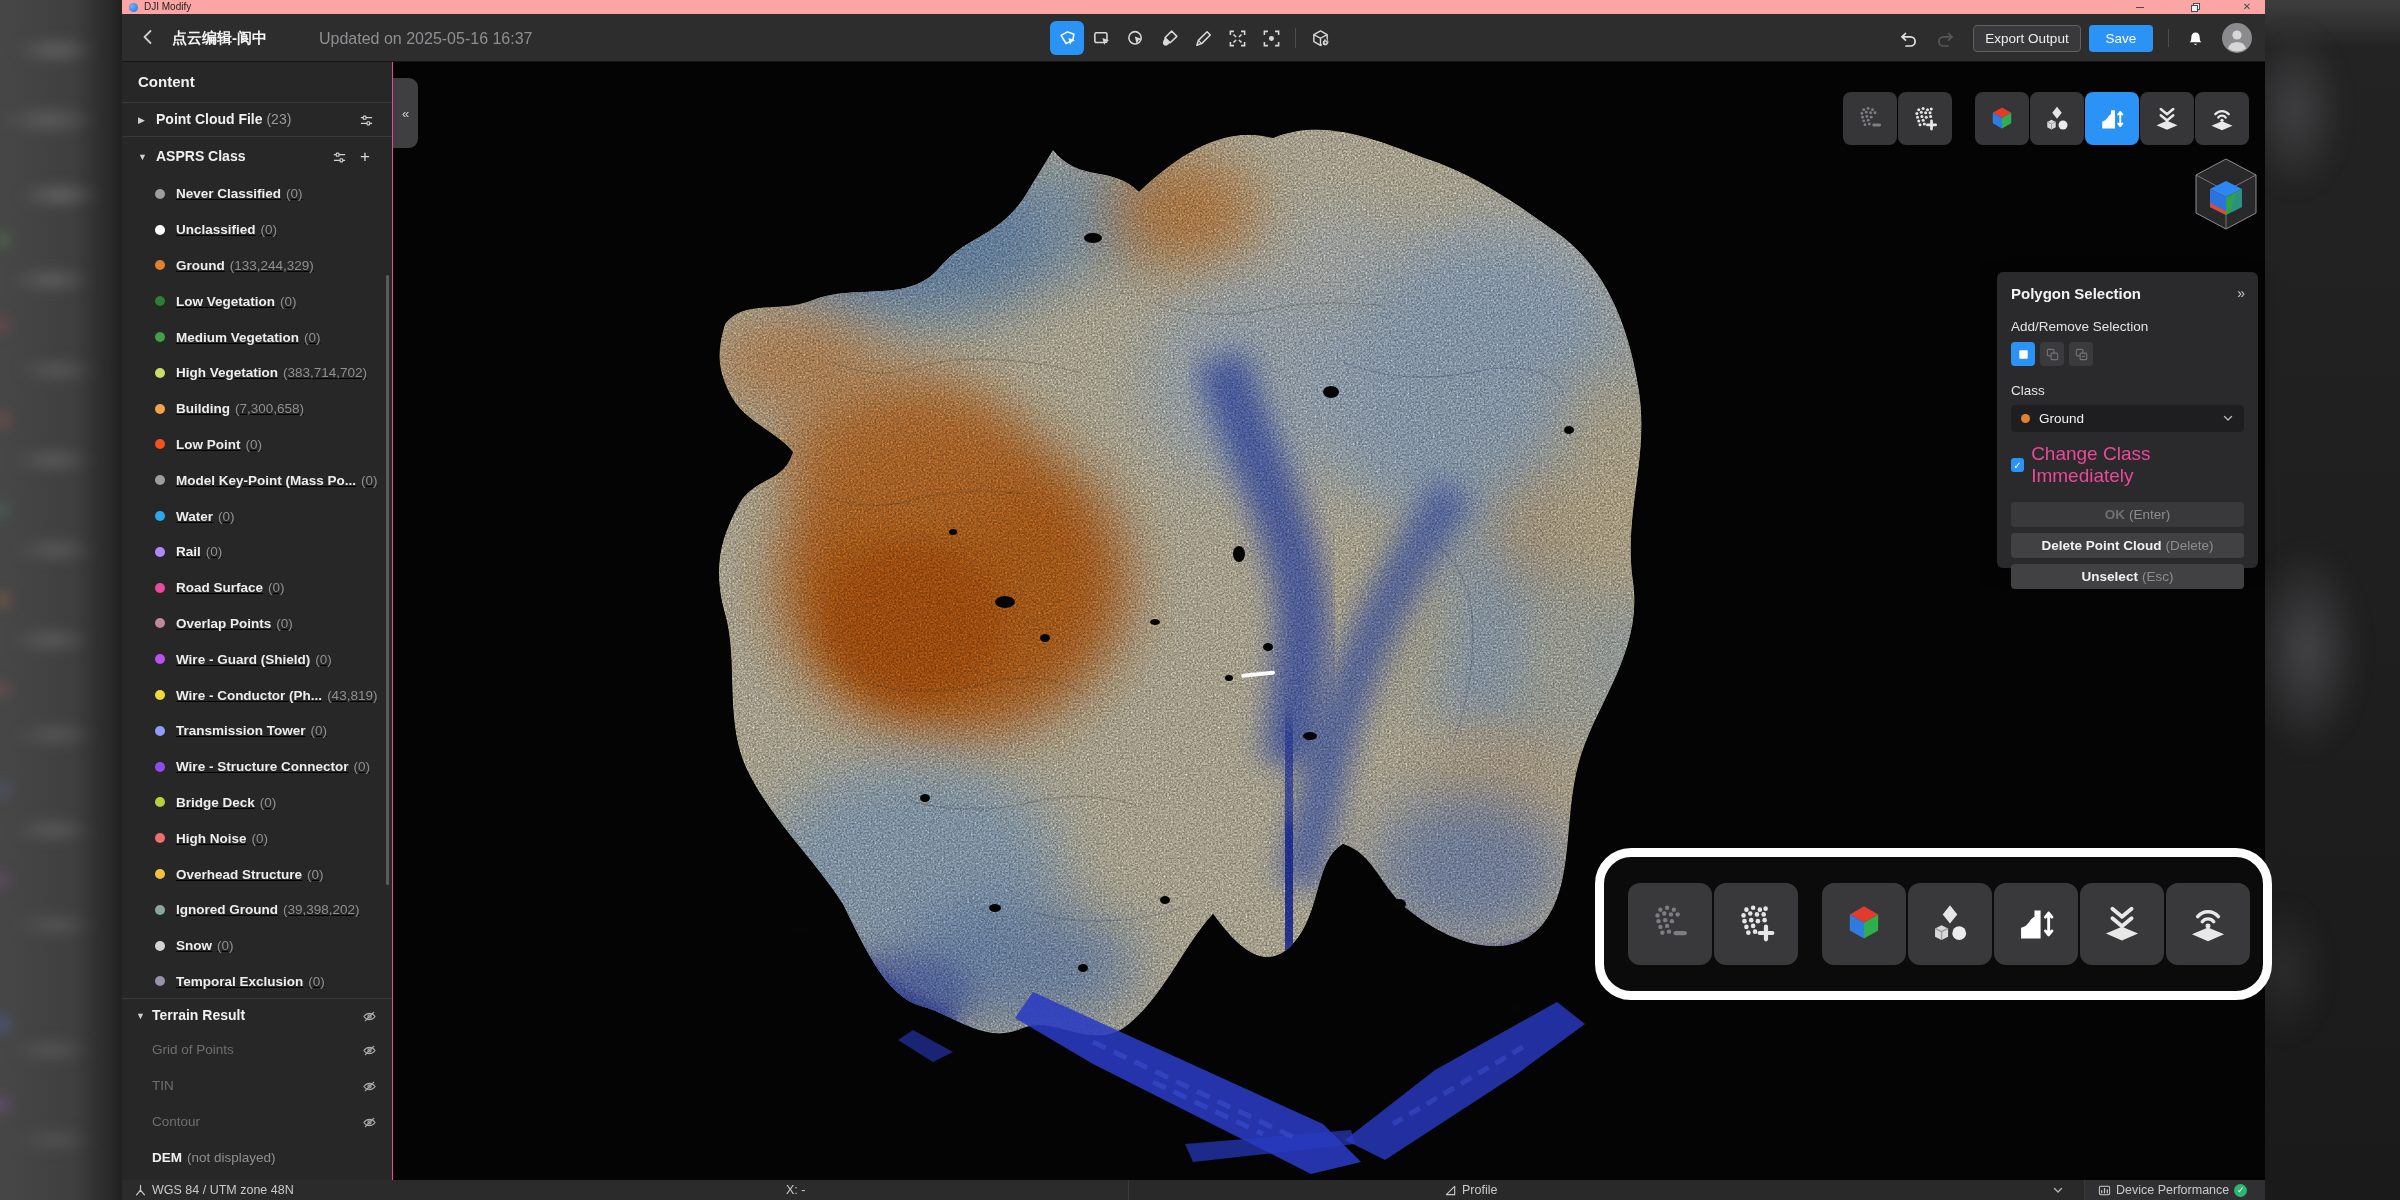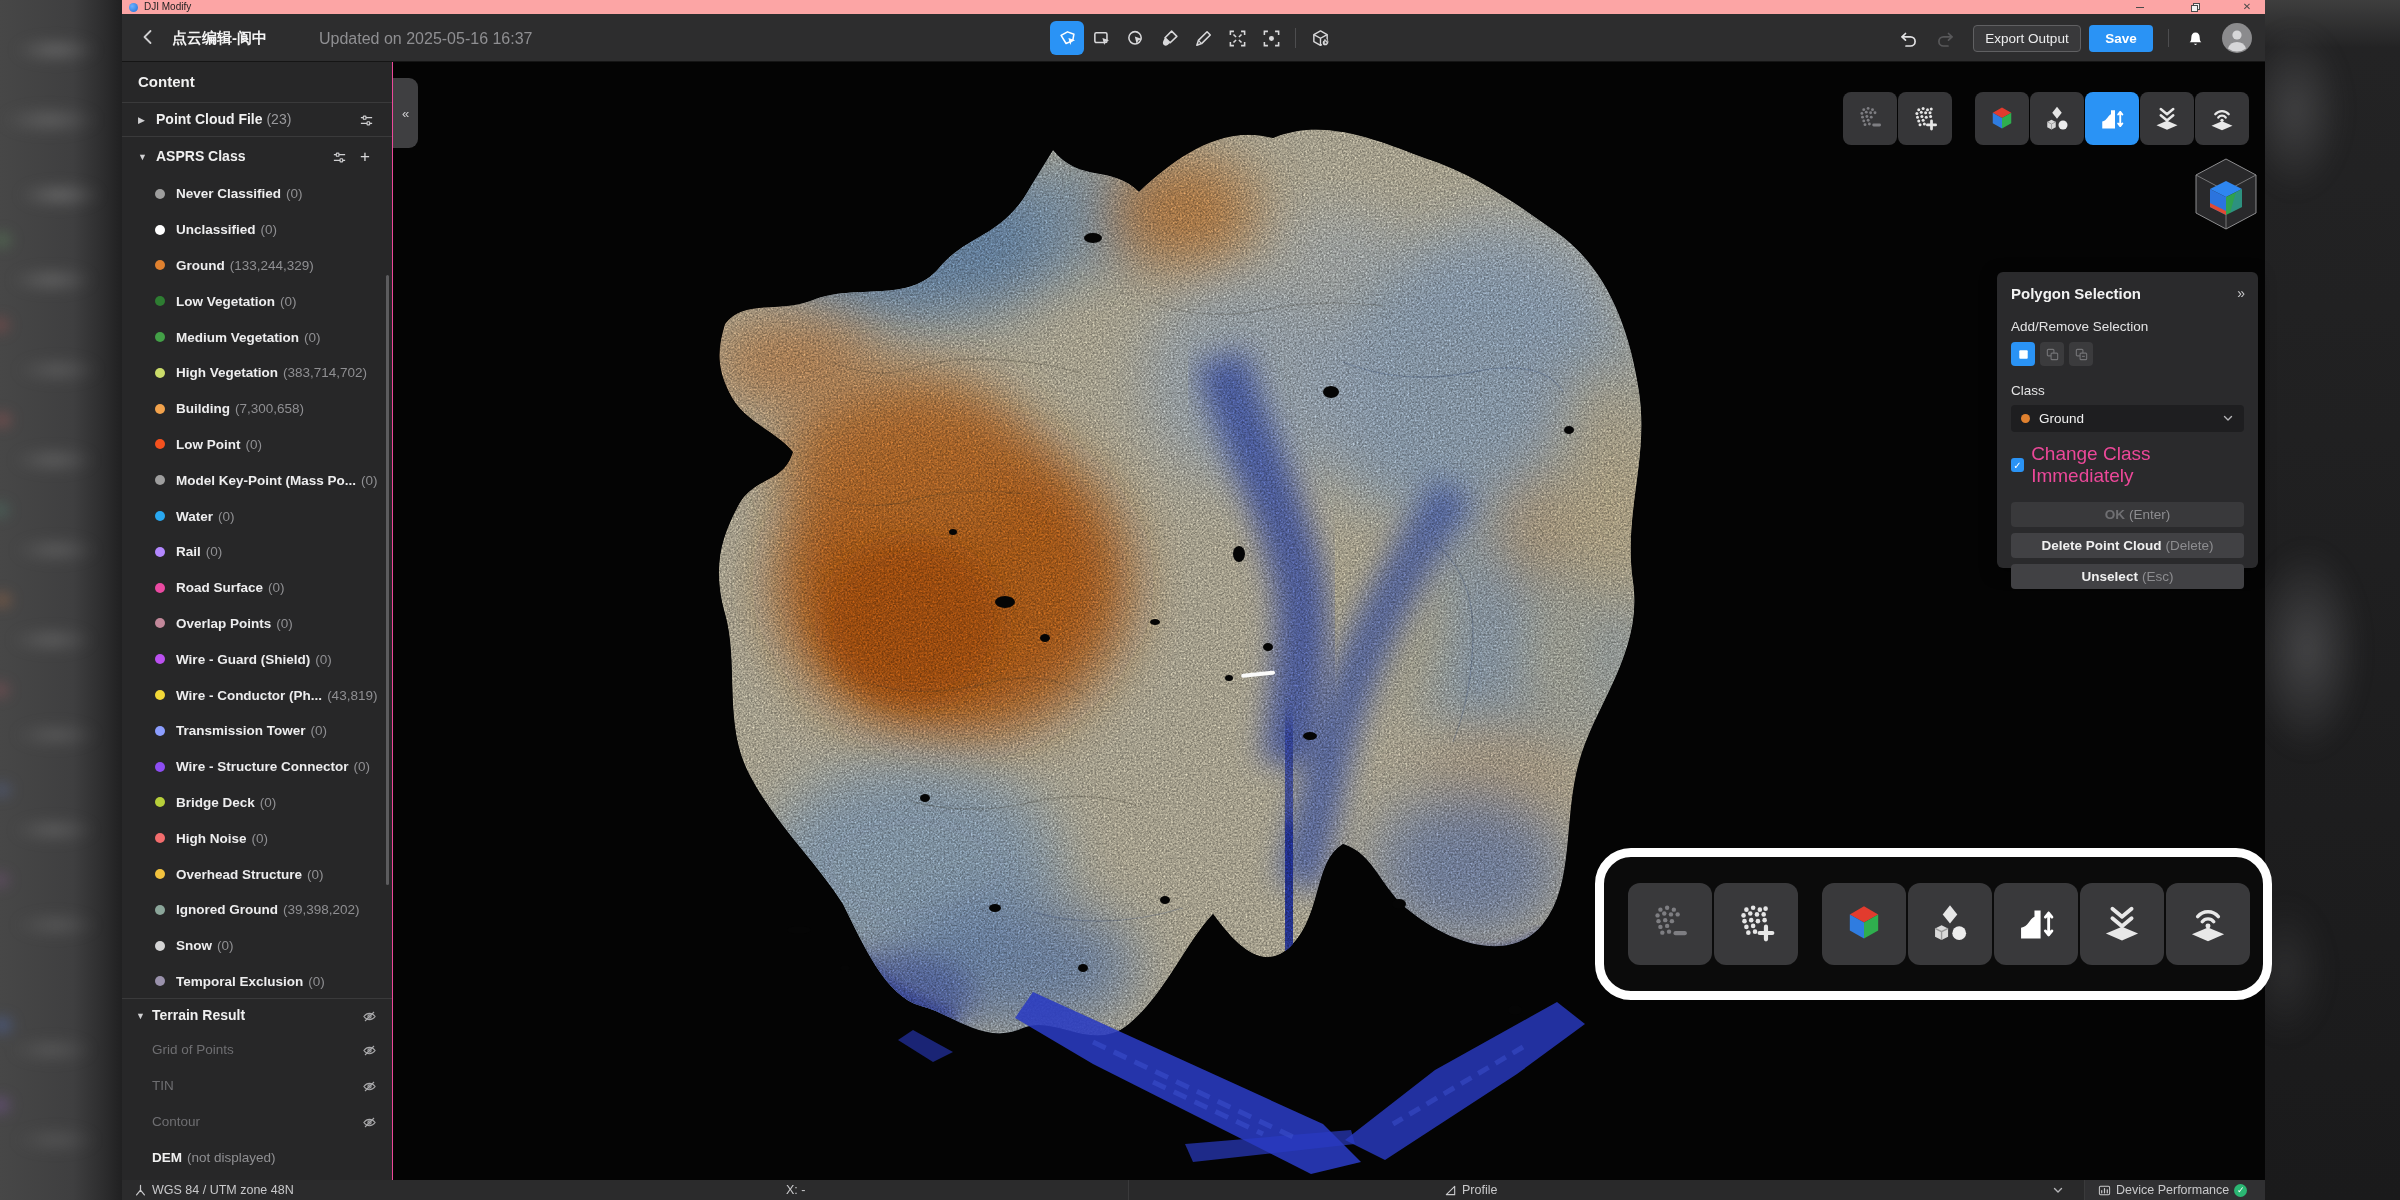--- a/index.html
+++ b/index.html
@@ -56,39 +56,39 @@
   .updated{position:absolute;left:197px;top:16px;font-size:16px;color:#8f8f92;}
   .tools{position:absolute;left:928px;top:7px;height:34px;display:flex;align-items:center;}
   .tool-btn{width:34px;height:34px;border-radius:6px;display:flex;align-items:center;justify-content:center;color:#d8d8da;}
   .tool-btn.active{background:#2a93f5;color:#fff;}
   .tool-btn .ic svg{width:19px;height:19px;display:block;}
   .tool-divider{width:1px;height:20px;background:#4d4d4f;margin:0 7px;}
   .icbtn{position:absolute;display:flex;align-items:center;justify-content:center;}
   .icbtn svg{display:block;}
   .btn{position:absolute;height:27px;border-radius:4px;display:flex;align-items:center;justify-content:center;font-size:13.5px;box-sizing:border-box;}
   .btn.export{left:1851px;top:11px;width:108px;background:#39393b;border:1px solid #606062;color:#ededee;}
-  .btn.save{left:1967px;top:11px;width:64px;background:#2a93f5;color:#fff;font-weight:700;}
+  .btn.save{left:1967px;top:11px;width:64px;background:#2a93f5;color:#fff;font-weight:400;}
   .tr-divider{position:absolute;left:2046px;top:15px;width:1px;height:18px;background:#4d4d4f;}
 
   
   .sidebar{position:absolute;left:0;top:62px;width:271px;height:1118px;background:#272728;border-right:1px solid #ec4899;box-sizing:border-box;}
   .sb-header{position:absolute;left:0;top:0;width:100%;height:41px;border-bottom:1px solid #3a3a3b;box-sizing:border-box;}
   .sb-header .txt{position:absolute;left:16px;top:11px;font-size:15px;font-weight:700;color:#f0f0f0;}
   .collapse-handle{position:absolute;left:271px;top:78px;width:25px;height:70px;background:#3f3f41;border-radius:0 9px 9px 0;
     display:flex;align-items:center;justify-content:center;color:#cfcfd1;font-size:13px;z-index:5;}
   .sb-row{position:absolute;left:0;width:100%;box-sizing:border-box;}
   .pcf-row{top:41px;height:34px;border-bottom:1px solid #3a3a3b;}
   .asprs-row{top:75px;height:39px;}
   .caret{position:absolute;left:16px;font-size:9px;color:#d0d0d2;}
   .sec-label{position:absolute;left:34px;font-size:14px;font-weight:700;color:#f0f0f0;}
   .sec-count{color:#9a9a9d;font-weight:400;}
   .mini-ic{position:absolute;color:#cfcfd1;}
   .mini-ic svg{width:15px;height:15px;display:block;}
   .plus-ic{position:absolute;color:#d8d8da;font-size:17px;line-height:15px;}
-  .class-list{position:absolute;left:0;top:114px;width:100%;}
+  .class-list{position:absolute;left:0;top:114px;width:100%;text-decoration:underline;}
   .class-row{height:35.8px;display:flex;align-items:center;padding-left:33px;}
   .dot{width:10px;height:10px;border-radius:50%;flex:0 0 auto;}
   .cl-label{margin-left:11px;font-size:13.5px;font-weight:700;color:#ededee;white-space:nowrap;}
   .cl-count{margin-left:5px;font-size:13.5px;color:#8f8f92;white-space:nowrap;}
   .sb-divider{position:absolute;left:0;top:936px;width:100%;height:1px;background:#3a3a3b;}
   .terrain-header{position:absolute;left:0;top:937px;width:100%;height:34px;}
   .terrain-header .caret{top:12px;left:14px;}
   .terrain-header .lbl{position:absolute;left:30px;top:8px;font-size:14px;font-weight:700;color:#f0f0f0;}
   .eye{position:absolute;left:240px;color:#a8a8aa;}
   .eye svg{width:15px;height:15px;display:block;}

